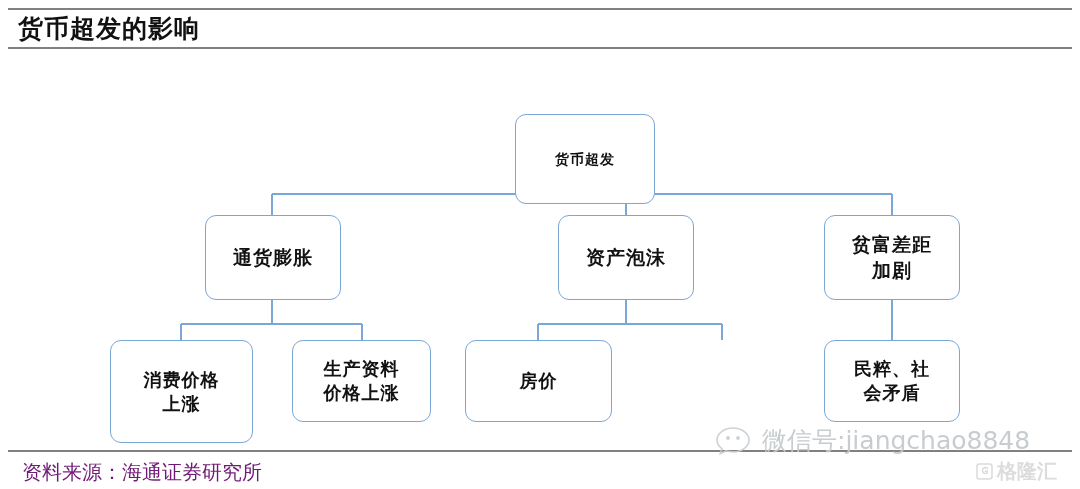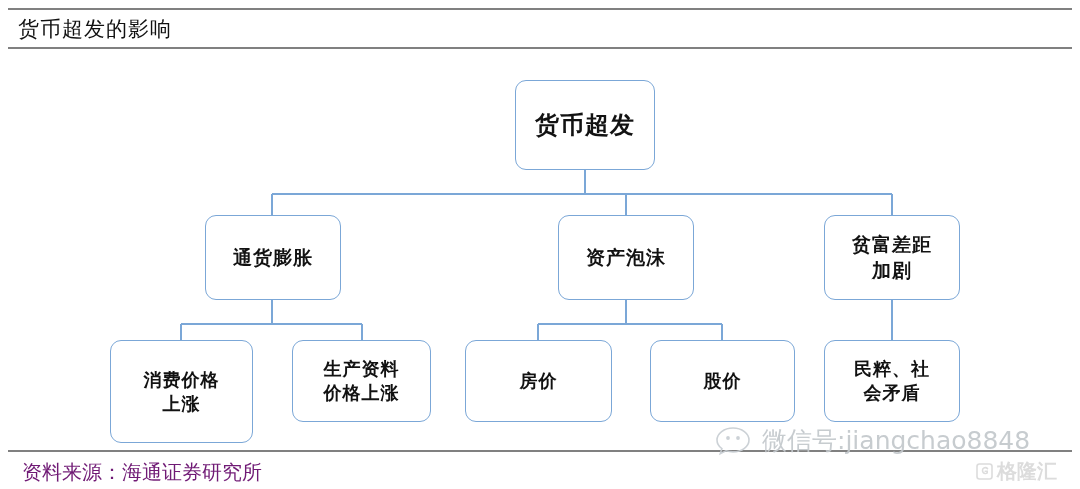--- a/index.html
+++ b/index.html
@@ -39,22 +39,22 @@
     left: 8px;
     top: 47px;
     width: 1064px;
     height: 2px;
     background: #808080;
   }
   #page-title {
     position: absolute;
     left: 18px;
     top: 14px;
-    font-size: 21px;
-    font-weight: normal;
+    font-size: 25px;
+    font-weight: bold;
     letter-spacing: 1px;
     line-height: 30px;
     white-space: nowrap;
     color: #111111;
   }
 
   
   #diagram {
     position: absolute;
     left: 0;
@@ -83,21 +83,21 @@
     font-weight: bold;
     color: #121212;
     letter-spacing: 1px;
     z-index: 2;
   }
   .node .node-label {
     display: block;
     white-space: pre-line;
     line-height: 1.32;
   }
-  .node-root   { font-size: 24px; }
+  .node-root   { font-size: 14px; margin-top: 34px; }
   .node-level2 { font-size: 19px; }
   .node-level3 { font-size: 18px; }
 
   
   #footer {
     position: absolute;
     left: 0;
     top: 437px;
     width: 1080px;
     height: 52px;
@@ -214,23 +214,20 @@
 
   <div class="node node-level3" style="left:292px; top:288px; width:139px; height:82px;">
     <span class="node-label">生产资料
 价格上涨</span>
   </div>
 
   <div class="node node-level3" style="left:465px; top:288px; width:147px; height:82px;text-align:right;">
     <span class="node-label">房价</span>
   </div>
 
-  <div class="node node-level3" style="left:650px; top:288px; width:145px; height:82px;">
-    <span class="node-label">股价</span>
-  </div>
 
   <div class="node node-level3" style="left:824px; top:288px; width:136px; height:82px;">
     <span class="node-label">民粹、社
 会矛盾</span>
   </div>
 
 </div>
 
 <div id="wechat-watermark">
   <svg width="44" height="32" viewBox="0 0 44 32" xmlns="http://www.w3.org/2000/svg">

